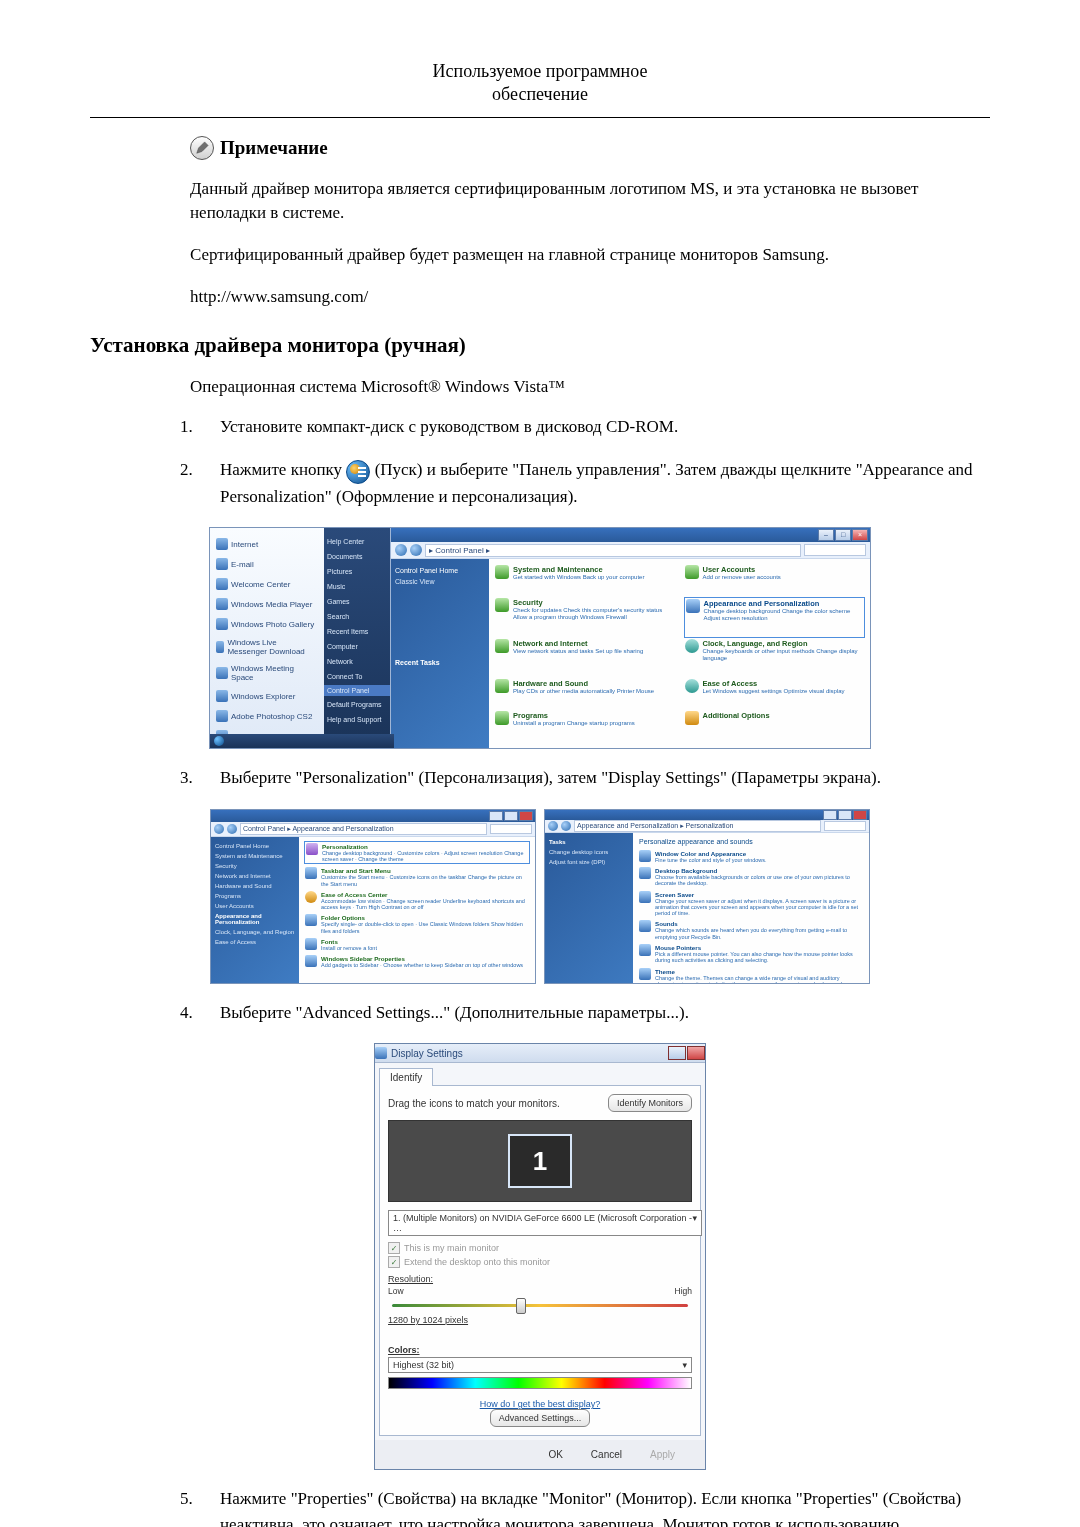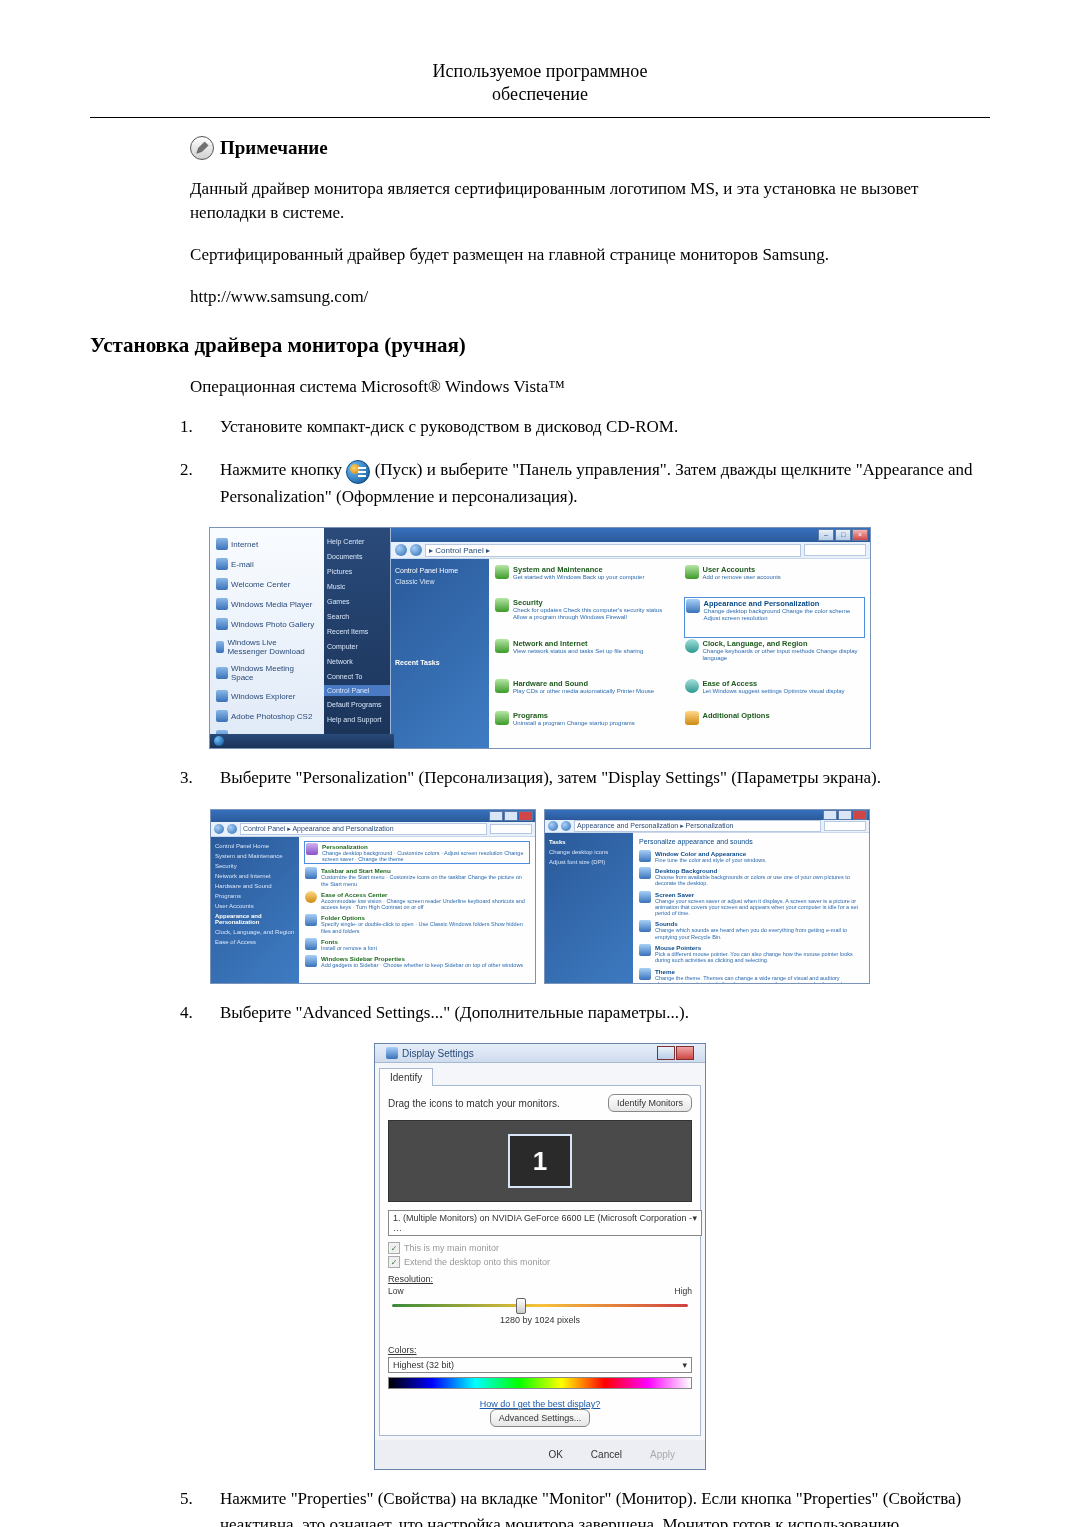--- a/index.html
+++ b/index.html
@@ -292,21 +292,21 @@
     font-size: 10px;
     color: #333;
     overflow: hidden;
   }
   .shot-C .titlebar {
     height: 18px;
     background: linear-gradient(#e6eef9, #cfdcee);
     display: flex;
     align-items: center;
     justify-content: space-between;
-    padding: 0 11px;
+    padding: 0 0;
     font-size: 10px;
     color: #2a4a7a;
     border-bottom: 1px solid #a8b8d0;
   }
   .shot-C .titlebar .wb { display: flex; gap: 1px; }
   .shot-C .titlebar .wbtn { width: 16px; height: 12px; background: linear-gradient(#f0a6a6,#d04646); border: 1px solid #803030; }
   .shot-C .titlebar .ico { width: 12px; height: 12px; background: linear-gradient(#a8d0f8,#3a72b8); border-radius: 2px; margin-right: 4px; }
   .shot-C .tab {
     display: inline-block;
     padding: 3px 10px;
@@ -372,21 +372,21 @@
     height: 3px; background: linear-gradient(90deg, #3a8a3a, #f6c23a, #d04040);
     position: relative; margin: 8px 4px;
     border-radius: 2px;
   }
   .shot-C .sliders .thumb {
     width: 8px; height: 14px; background: linear-gradient(#fefefe,#ccc);
     border: 1px solid #666; position: absolute; top: -6px; left: 42%;
     border-radius: 2px;
   }
   .shot-C .sliders .capt { display: flex; justify-content: space-between; font-size: 8.5px; }
-  .shot-C .sliders .val { text-align: center; font-size: 9px; }
+  .shot-C .sliders .val { text-align: left; font-size: 9px; text-decoration: underline; }
   .shot-C .sliders .combo { border: 1px solid #888; padding: 2px 4px; font-size: 9px; display: flex; justify-content: space-between; }
   .shot-C .sliders .combo::after { content: "▾"; }
   .shot-C .linkrow { display: flex; justify-content: space-between; align-items: center; margin-top: 10px; font-size: 9px; flex-direction: column; }
   .shot-C .linkrow a { color: #1a5aaa; text-decoration: underline; }
   .shot-C .footerbtns {
     display: flex; justify-content: flex-end; 
     padding: 6px 16px;
     background: #eceef3;
   }
   .shot-C .footerbtns .btn { padding: 3px 14px; }
@@ -815,21 +815,21 @@
           <div class="capt">
                 <span>Low</span>
                 <span>High</span>
               </div>
           <div class="track">
                 <div class="thumb"></div>
               </div>
           <div class="val">1280 by 1024 pixels</div>
         </div>
         <div class="col">
-          <div class="lbl" style="text-decoration:underline;">Colors:</div>
+          <div class="lbl" style="text-decoration:underline;font-weight:bold;">Colors:</div>
           <div class="combo">
                 <span>Highest (32 bit)</span>
               </div>
           <div style="height:10px; margin-top:4px; background:linear-gradient(90deg,#000,#00f,#0ff,#0f0,#ff0,#f00,#f0f,#fff); border:1px solid #888;"></div>
         </div>
       </div>
       <div class="linkrow">
         <a>How do I get the best display?</a>
         <span class="btn">Advanced Settings...</span>
       </div>

